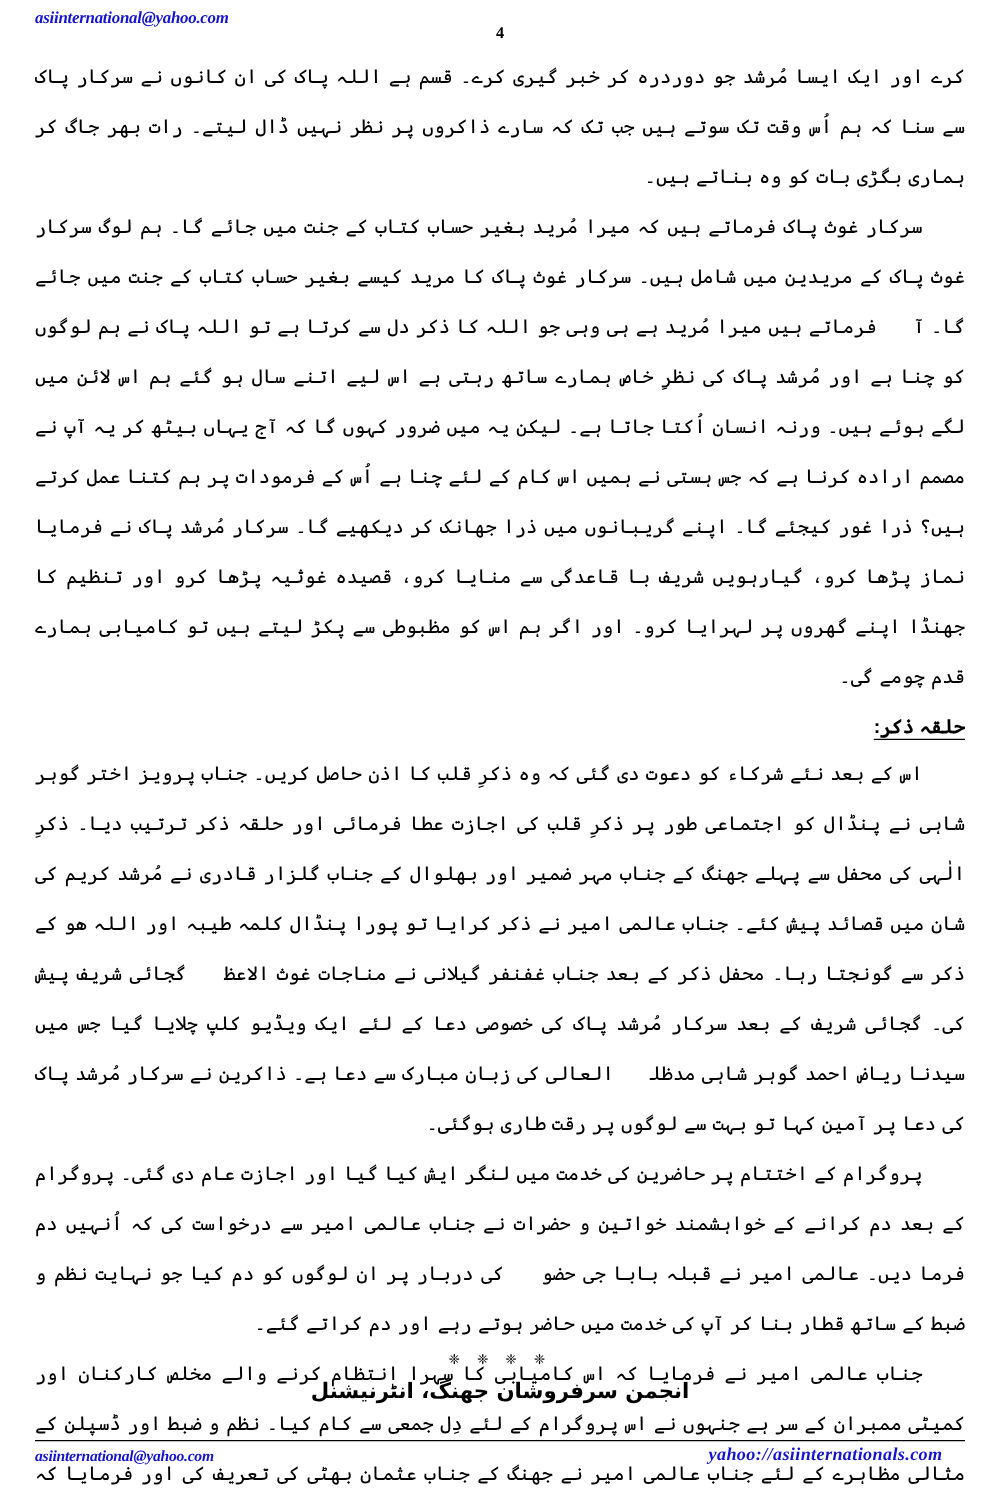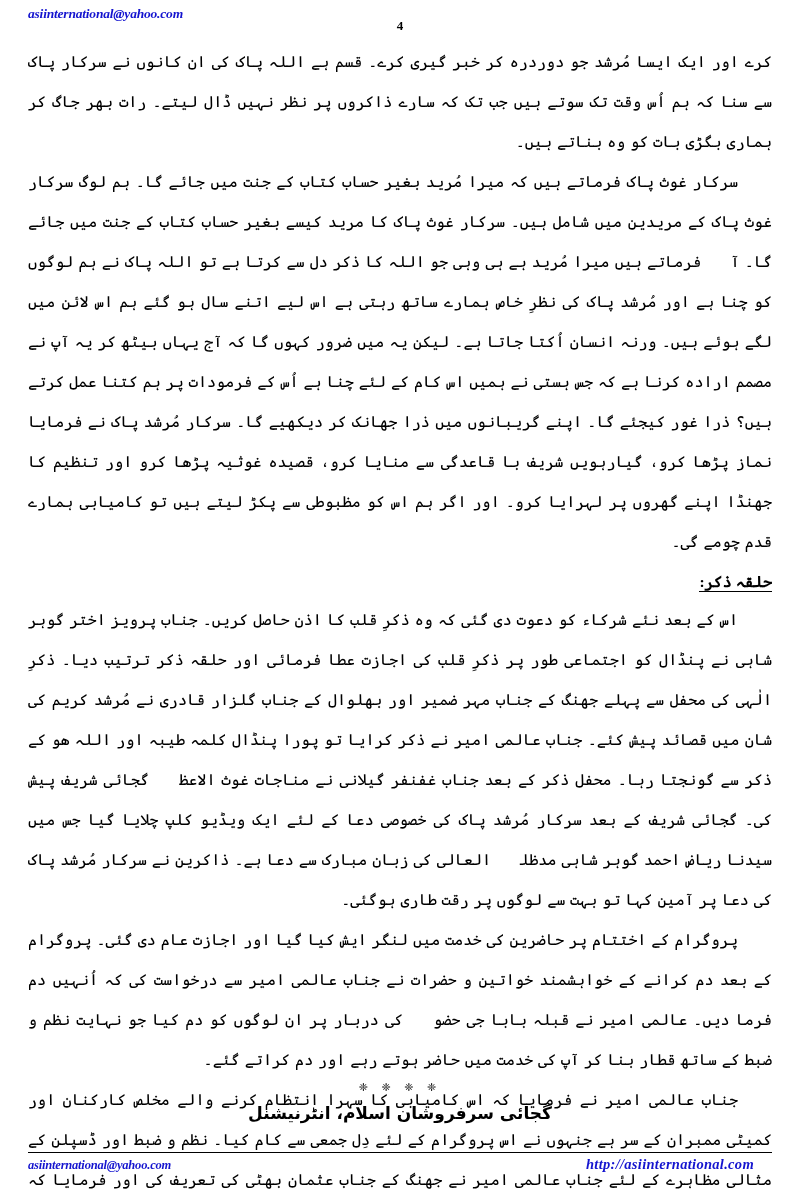--- a/index.html
+++ b/index.html
@@ -80,21 +80,21 @@
   }
   .para.indent {
     text-indent: 34px;
   }
 
   
   .section-heading {
     direction: rtl;
     unicode-bidi: isolate;
     text-align: right;
-    font-family: Liberation Serif, serif;
+    font-family: Liberation Sans, sans-serif;
     font-size: 15.5px;
     line-height: 36px;
     color: #000000;
     margin: 2px 0 0 0;
   }
   .section-heading .hd-text {
     border-bottom: 1.3px solid #000000;
     padding-bottom: 1px;
   }
 
@@ -191,21 +191,21 @@
 
     <p class="para indent">پروگرام کے اختتام پر حاضرین کی خدمت میں لنگر ایش کیا گیا اور اجازت عام دی گئی۔ پروگرام کے بعد دم کرانے کے خواہشمند خواتین و حضرات نے جناب عالمی امیر سے درخواست کی کہ اُنہیں دم فرما دیں۔ عالمی امیر نے قبلہ بابا جی حضورؒ کی دربار پر ان لوگوں کو دم کیا جو نہایت نظم و ضبط کے ساتھ قطار بنا کر آپ کی خدمت میں حاضر ہوتے رہے اور دم کراتے گئے۔</p>
 
 
     <p class="para indent"><span>جناب عالمی امیر نے فرمایا کہ اس کامیابی کا سہرا انتظام کرنے والے مخلص کارکنان اور کمیٹی ممبران کے سر ہے جنہوں نے اس پروگرام کے لئے دِل جمعی سے کام کیا۔ نظم و ضبط اور ڈسپلن کے مثالی مظاہرے کے لئے جناب عالمی امیر نے جھنگ کے جناب عثمان بھٹی کی تعریف کی اور فرمایا کہ یہ ان کی کوششوں کا نتیجہ ہے۔</span></p>
 
   </div>
 
   <div class="ornaments">❈ ❈ ❈ ❈</div>
 
-  <div class="org-line">گجائی سرفروشان اسلام، انٹرنیشنل</div>
+  <div class="org-line">انجمن سرفروشان جھنگ، انٹرنیشنل</div>
 
   <div class="running-footer">
     <div class="footer-rule"></div>
     <div class="footer-email">asiinternational@yahoo.com</div>
-    <div class="footer-url">http://asiinternational.com</div>
+    <div class="footer-url">yahoo://asiinternationals.com</div>
   </div>
 
 </div>
 
 </body></html>

